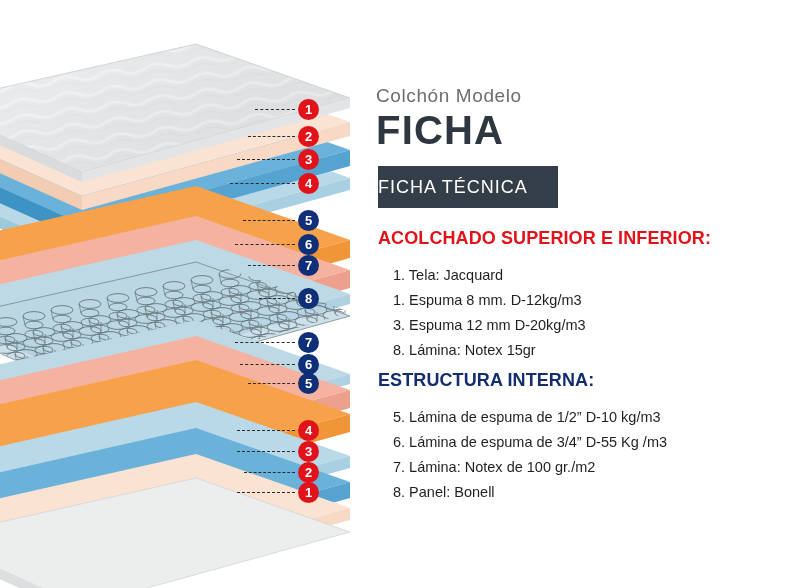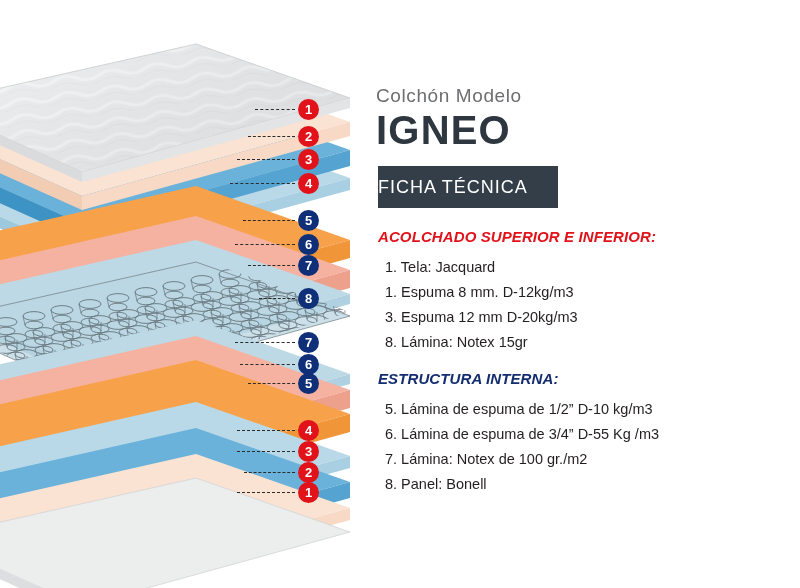--- a/index.html
+++ b/index.html
@@ -111,33 +111,32 @@
   #ficha-box .ficha-label {
     color: #ffffff;
     font-size: 18px;
     letter-spacing: 1px;
     font-family: "Liberation Sans", sans-serif;
   }
 
   .section-head {
     position: absolute;
     left: 2px;
-    font-size: 15px;
+    font-size: 18px;
     font-weight: bold;
     letter-spacing: 0.1px;
     font-family: "Liberation Sans", sans-serif;
-    font-style: italic;
   }
   #sec-a-head { top: 228px; color: #e1121a; }
   #sec-b-head { top: 370px; color: #132d6f; text-align: right; }
 
   .spec-list {
     position: absolute;
     left: 6px;
-    margin: 3px;
+    margin: 11px;
     padding: 0;
     list-style: none;
   }
   #sec-a-list { top: 252px; }
   #sec-b-list { top: 394px; }
   .spec-list li {
     font-size: 14.5px;
     line-height: 25px;
     color: #231f20;
     white-space: nowrap;
@@ -431,21 +430,21 @@
       <div class="callout" style="left: 237px; top: 481px;">
         <div class="leader" style="width: 58px;"></div>
         <div class="badge red">1</div>
       </div>
     </div>
 
   <div id="info">
 
     <div id="brand-pre">Colchón Modelo</div>
 
-    <div id="brand-model">IGNEO</div>
+    <div id="brand-model">FICHA</div>
 
     <div id="ficha-box">
       <span class="ficha-label">FICHA TÉCNICA</span>
     </div>
 
     <div class="section-head" id="sec-a-head">ACOLCHADO SUPERIOR E INFERIOR:</div>
     <ul class="spec-list" id="sec-a-list">
         <li>1. Tela: Jacquard</li>
         <li>1. Espuma 8 mm. D-12kg/m3</li>
         <li>3. Espuma 12 mm D-20kg/m3</li>

